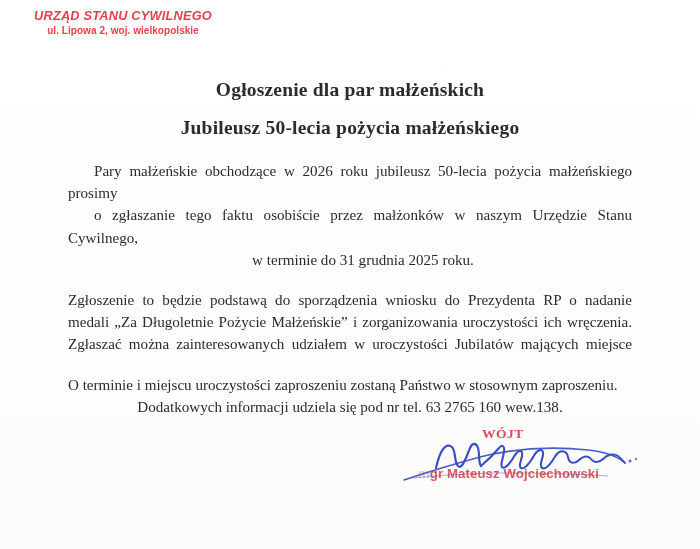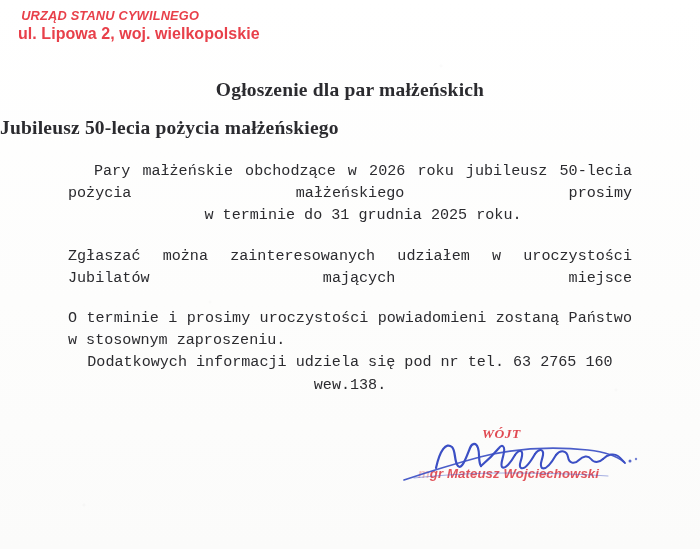--- a/index.html
+++ b/index.html
@@ -28,20 +28,21 @@
       radial-gradient(circle at 30% 55%, rgba(0,0,0,0.012) 0 1px, transparent 2px),
       linear-gradient(180deg, #ffffff 0%, #fdfdfc 55%, #fbfbfa 100%);
   }
 
   
   .office-stamp {
     position: absolute;
     left: 18px;
     top: 8px;
     width: 210px;
+    text-align: center;
     color: #e8404a;
     font-family: "Liberation Sans", sans-serif;
     line-height: 1.18;
     user-select: none;
   }
   .office-stamp .l1 {
     font-weight: bold;
     font-style: italic;
     font-size: 13.2px;
     letter-spacing: 0.2px;
@@ -50,21 +51,21 @@
   }
   .office-stamp .l2 {
     font-weight: bold;
     font-size: 12.6px;
     letter-spacing: 0.3px;
     margin-top: 2px;
     white-space: nowrap;
   }
   .office-stamp .l3 {
     font-weight: bold;
-    font-size: 16px;
+    font-size: 10px;
     letter-spacing: 0.05px;
     margin-top: 1px;
     white-space: nowrap;
   }
 
   
   .title-main {
     position: absolute;
     left: 0;
     top: 79px;
@@ -72,32 +73,32 @@
     text-align: center;
     font-size: 19.5px;
     font-weight: bold;
     letter-spacing: 0.2px;
   }
   .title-sub {
     position: absolute;
     left: 0;
     top: 117px;
     width: 700px;
+    text-align: center;
     font-size: 19.5px;
     font-weight: bold;
     letter-spacing: 0.2px;
   }
 
   
   .body-block {
     position: absolute;
     left: 68px;
     top: 160px;
     width: 564px;
-    font-family: Liberation Mono, monospace;
   }
   .para {
     text-align: justify;
     font-size: 15.1px;
     line-height: 1.47;
     margin: 0 0 18px 0;
   }
   .para.indent {
     text-indent: 26px;
   }
@@ -116,21 +117,20 @@
     text-align: center;
   }
 
   
   .signature-area {
     position: absolute;
     left: 410px;
     top: 424px;
     width: 250px;
     height: 80px;
-    font-style: italic;
   }
   .sig-wojt {
     position: absolute;
     left: 72px;
     top: 2px;
     font-size: 13.5px;
     font-weight: bold;
     color: #e04a52;
     letter-spacing: 0.5px;
     font-family: "Liberation Serif", serif;
@@ -168,29 +168,32 @@
     <div class="l3">ul. Lipowa 2, woj. wielkopolskie</div>
   </div>
 
   <div class="title-main">Ogłoszenie dla par małżeńskich</div>
   <div class="title-sub">Jubileusz 50-lecia pożycia małżeńskiego</div>
 
   <div class="body-block">
 
     <p class="para indent">
       <span class="line j">Pary małżeńskie obchodzące w 2026 roku jubileusz 50-lecia pożycia małżeńskiego prosimy</span>
+      <span class="line j">o zgłaszanie tego faktu  osobiście przez małżonków w naszym Urzędzie Stanu Cywilnego,</span>
       <span class="line last">w terminie do 31 grudnia 2025 roku.</span>
     </p>
 
     <p class="para">
+      <span class="line j">Zgłoszenie to  będzie podstawą do sporządzenia  wniosku  do Prezydenta RP o nadanie</span>
+      <span class="line j">medali „Za Długoletnie Pożycie Małżeńskie” i zorganizowania uroczystości ich wręczenia.</span>
       <span class="line j">Zgłaszać można zainteresowanych udziałem w uroczystości Jubilatów mających miejsce</span>
     </p>
 
     <p class="para">
-      <span class="line">O terminie i prosimy uroczystości powiadomieni zostaną Państwo w stosownym zaproszeniu.</span>
+      <span class="line">O terminie i miejscu uroczystości zaproszeniu zostaną Państwo w stosownym zaproszeniu.</span>
       <span class="line last">Dodatkowych informacji udziela się pod nr tel. 63 2765 160 wew.138.</span>
     </p>
 
   </div>
 
   <div class="signature-area">
 
     <div class="sig-wojt">WÓJT</div>
 
     <div class="sig-name"><span class="faded">m</span><span>gr Mateusz Wojciechowski</span></div>

